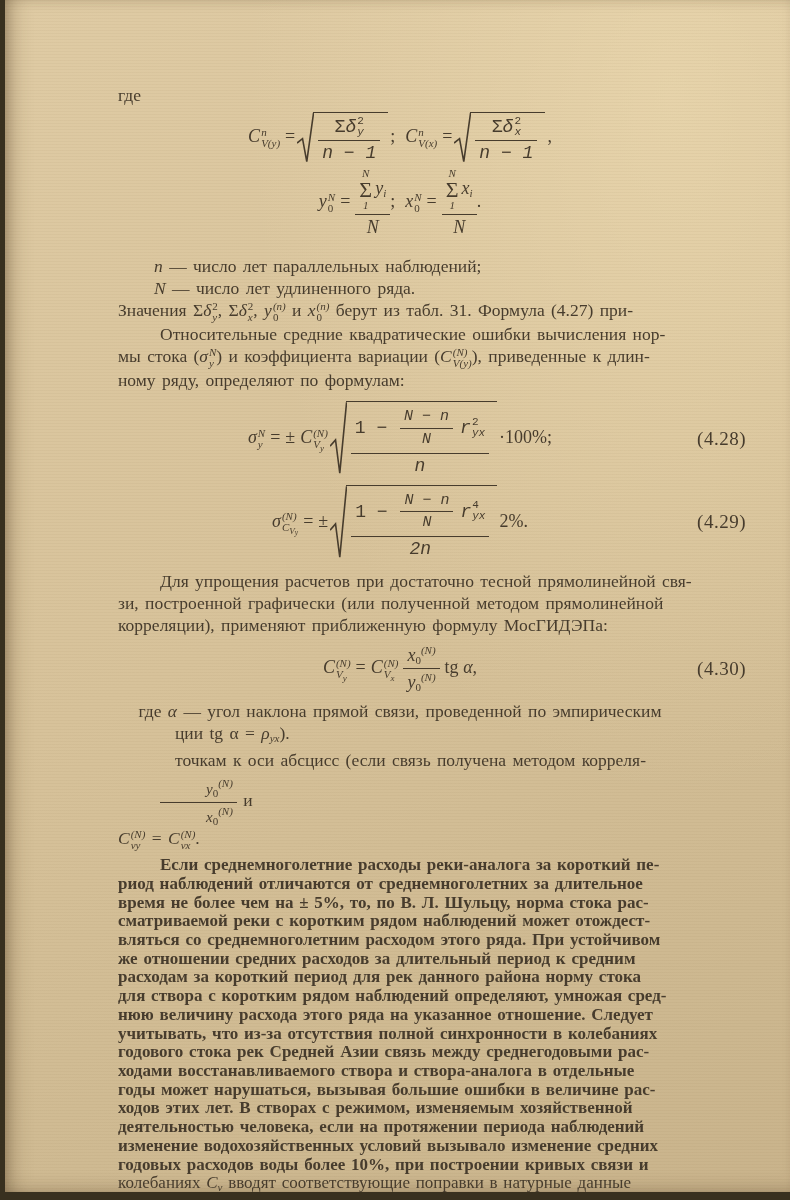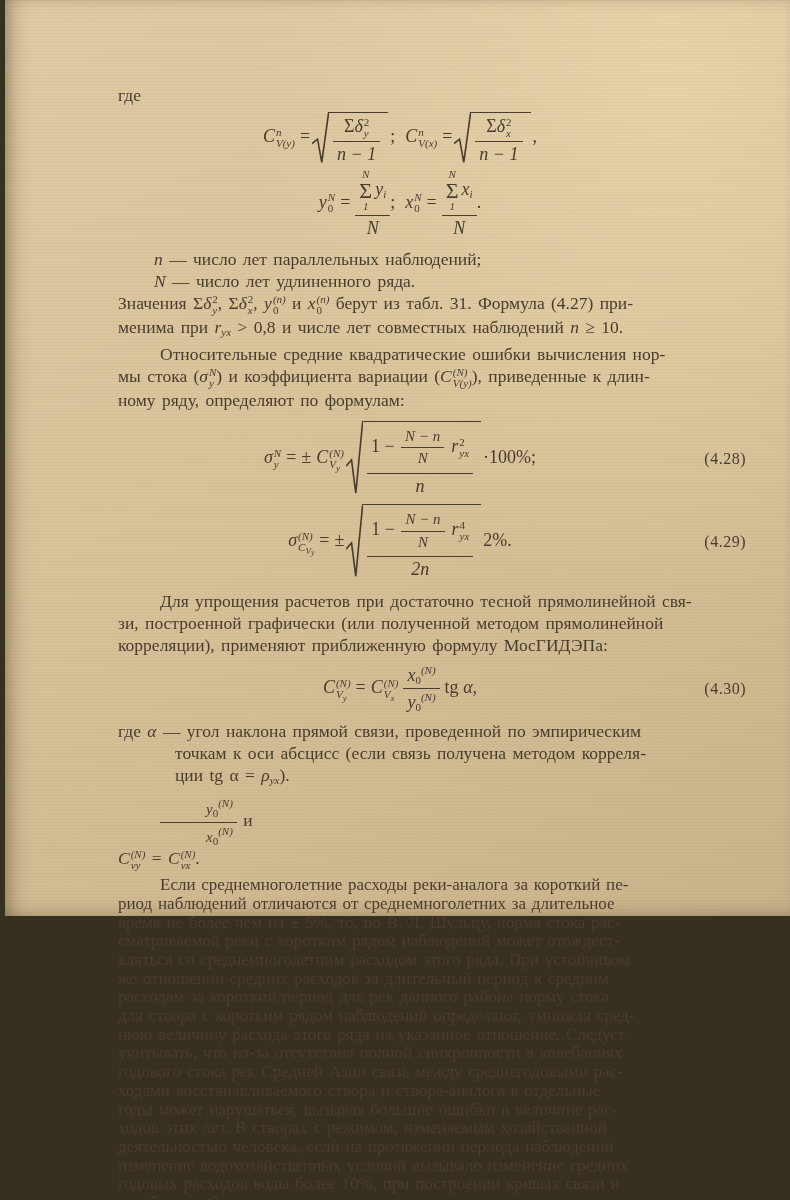--- a/index.html
+++ b/index.html
@@ -2,53 +2,53 @@
 <html lang="ru"><head>
 <meta charset="utf-8">
 <style>
   html,body{margin:0;padding:0;}
   body{
     width:790px;height:1200px;position:relative;overflow:hidden;
     background:#38301f;
     font-family:"Liberation Serif","DejaVu Serif",serif;
   }
   .page{
-    position:absolute;left:5px;top:0;width:785px;height:916px;
+    position:absolute;left:5px;top:0;width:785px;height:1192px;
     background:
       repeating-linear-gradient(0deg, rgba(125,100,60,.05) 0 1px, rgba(0,0,0,0) 1px 3px),
       radial-gradient(ellipse at 85% 8%, rgba(240,222,180,.55) 0%, rgba(240,222,180,0) 45%),
       linear-gradient(155deg,#dfcba4 0%,#d7c29a 48%,#ccb78f 88%,#c9b38b 100%);
     color:#473c2d;
     box-shadow: inset 16px 0 24px -16px rgba(70,50,25,.6), inset 0 -12px 20px -14px rgba(70,50,25,.35), inset 0 6px 14px -10px rgba(70,50,25,.25);
   }
   .content{position:absolute;left:113px;top:0;width:564px;}
   .txt{font-size:17.5px;line-height:22px;word-spacing:2px;white-space:pre;}
   .big{font-size:17px;line-height:18.7px;word-spacing:1.5px;white-space:pre;}
   .ind{text-indent:42px;}
   .pad-def{padding-left:36px;}
   .pad-hang{padding-left:57px;}
   
   .m{font-style:italic;}
   .up{font-style:normal;}
   .eq{font-size:18px;}
   .eqcenter{text-align:center;}
   .eqrow{position:relative;text-align:center;}
-  .eqrow .tag{position:absolute;right:-64px;top:50%;transform:translateY(-50%);font-style:normal;font-size:16px;letter-spacing:.5px;}
+  .eqrow .tag{position:absolute;right:-64px;top:50%;transform:translateY(-50%);font-style:normal;font-size:19px;letter-spacing:.5px;}
   .ss{display:inline-flex;flex-direction:column;align-items:flex-start;vertical-align:middle;line-height:1;font-size:11px;margin-left:1px;}
   .ss .t,.ss .b{display:block;height:11px;}
   .sb{font-size:11px;vertical-align:-3px;}
   .sp{font-size:11px;vertical-align:7px;}
   .sb2{font-size:9px;vertical-align:-2.5px;}
   .sb3{font-size:7.5px;vertical-align:-4px;}
   .fr{display:inline-block;vertical-align:middle;text-align:center;line-height:1.15;}
   .fr .nu{display:block;padding:0 4px 2px;border-bottom:1.4px solid currentColor;}
   .fr .de{display:block;padding:2px 4px 0;}
   .fr.inner{margin:3px 2px;vertical-align:middle;}
   .fr.small{font-size:15px;}
-  .sqrt{display:inline-flex;align-items:stretch;vertical-align:middle;margin:0 2px;}
+  .sqrt{display:inline-flex;align-items:stretch;vertical-align:middle;margin:0 2px;font-family:Liberation Mono, monospace;}
   .rad{width:17px;flex:none;margin-right:-1px;}
   .radicand{border-top:1.6px solid currentColor;padding:3px 8px 0 5px;align-self:flex-end;}
   .sum{display:inline-flex;flex-direction:column;align-items:center;vertical-align:middle;line-height:1;margin-right:3px;}
   .sum .lim{font-size:11px;height:12px;font-style:italic;}
   .sum .sig{font-size:22px;line-height:20px;font-style:normal;}
   .gap{display:inline-block;width:10px;}
   .gap-s{display:inline-block;width:5px;}
 </style>
 </head>
 <body>
@@ -92,25 +92,24 @@
               </span><span class="m">y</span><span class="sb m">i</span></span><span class="de m">N</span></span><span class="up">;</span><span class="gap"></span><span class="m">x</span><span class="ss">
             <span class="t m">N</span>
             <span class="b up">0</span>
           </span><span class="gap-s"></span><span class="up">=</span><span class="gap-s"></span><span class="fr"><span class="nu"><span class="sum">
                 <span class="lim">N</span>
                 <span class="sig">Σ</span>
                 <span class="lim up">1</span>
               </span><span class="m">x</span><span class="sb m">i</span></span><span class="de m">N</span></span><span class="up">.</span></div>
     </div>
 
-    <div class="txt pad-def" style="margin-top:10px;"><span class="m">n</span><span> — число лет параллельных наблюдений;</span></div>
+    <div class="txt pad-def" style="margin-top:18px;"><span class="m">n</span><span> — число лет параллельных наблюдений;</span></div>
     <div class="txt pad-def"><span class="m">N</span><span> — число лет удлиненного ряда.</span></div>
 
     <div class="txt"><span>Значения </span><span class="up">Σ</span><span class="m">δ</span><span class="ss"><span class="t up">2</span><span class="b m">y</span></span><span>, </span><span class="up">Σ</span><span class="m">δ</span><span class="ss"><span class="t up">2</span><span class="b m">x</span></span><span>, </span><span class="m">y</span><span class="ss"><span class="t m">(n)</span><span class="b up">0</span></span><span> и </span><span class="m">x</span><span class="ss"><span class="t m">(n)</span><span class="b up">0</span></span><span> берут из табл. 31. Формула (4.27) при-</span></div>
-    <div class="txt"><span>менима при </span><span class="m">r</span><span class="sb m">yx</span><span> &gt; 0,8 и числе лет совместных наблюдений </span><span class="m">n</span><span> ≥ 10.</span></div>
 
     <div class="txt ind"><span>Относительные средние квадратические ошибки вычисления нор-</span></div>
     <div class="txt"><span>мы стока (</span><span class="m">σ</span><span class="ss"><span class="t m">N</span><span class="b m">y</span></span><span>) и коэффициента вариации (</span><span class="m">C</span><span class="ss"><span class="t m">(N)</span><span class="b m">V(y)</span></span><span>), приведенные к длин-</span></div>
     <div class="txt"><span>ному ряду, определяют по формулам:</span></div>
 
     <div class="eq eqrow" style="margin-top:10px;">
       <span class="m">σ</span><span class="ss">
           <span class="t m">N</span>
           <span class="b m">y</span>
         </span><span class="gap-s"></span><span class="up">=</span><span class="gap-s"></span><span class="up">±</span><span class="gap-s"></span><span class="m">C</span><span class="ss">
@@ -152,28 +151,28 @@
       <span class="m">C</span><span class="ss">
           <span class="t m">(N)</span>
           <span class="b m"><span>V</span><span class="sb2 m">y</span></span>
         </span><span class="gap-s"></span><span class="up">=</span><span class="gap-s"></span><span class="m">C</span><span class="ss">
           <span class="t m">(N)</span>
           <span class="b m"><span>V</span><span class="sb2 m">x</span></span>
         </span><span class="gap-s"></span><span class="fr"><span class="nu"><span class="m">x</span><span class="sb up">0</span><span class="sp m">(N)</span></span><span class="de"><span class="m">y</span><span class="sb up">0</span><span class="sp m">(N)</span></span></span><span class="gap-s"></span><span class="up">tg </span><span class="m">α</span><span class="up">,</span>
       <span class="tag">(4.30)</span>
     </div>
 
-    <div class="txt" style="margin-top:6px;"><span>где </span><span class="m">α</span><span> — угол наклона прямой связи, проведенной по эмпирическим</span></div>
+    <div class="txt" style="margin-top:6px;text-align:center;"><span>где </span><span class="m">α</span><span> — угол наклона прямой связи, проведенной по эмпирическим</span></div>
+    <div class="txt pad-hang"><span>ции tg α = </span><span class="m">ρ</span><span class="sb m">yx</span><span>).</span></div>
     <div class="txt pad-hang"><span>точкам к оси абсцисс (если связь получена методом корреля-</span></div>
-    <div class="txt pad-hang"><span>ции tg α = </span><span class="m">ρ</span><span class="sb m">yx</span><span>).</span></div>
 
     <div class="txt ind" style="margin-top:6px;line-height:34px;"><span class="fr small"><span class="nu"><span class="m">y</span><span class="sb up">0</span><span class="sp m">(N)</span></span><span class="de"><span class="m">x</span><span class="sb up">0</span><span class="sp m">(N)</span></span></span><span> и</span></div>
     <div class="txt"><span class="m">C</span><span class="ss"><span class="t m">(N)</span><span class="b m">vy</span></span><span> = </span><span class="m">C</span><span class="ss"><span class="t m">(N)</span><span class="b m">vx</span></span><span class="up">.</span></div>
 
-    <div class="big ind" style="margin-top:5px;">Если среднемноголетние расходы реки-аналога за короткий пе-
+    <div class="big ind" style="margin-top:5px;font-weight:bold;">Если среднемноголетние расходы реки-аналога за короткий пе-
 риод наблюдений отличаются от среднемноголетних за длительное
 время не более чем на ± 5%, то, по В. Л. Шульцу, норма стока рас-
 сматриваемой реки с коротким рядом наблюдений может отождест-
 вляться со среднемноголетним расходом этого ряда. При устойчивом
 же отношении средних расходов за длительный период к средним
 расходам за короткий период для рек данного района норму стока
 для створа с коротким рядом наблюдений определяют, умножая сред-
 нюю величину расхода этого ряда на указанное отношение. Следует
 учитывать, что из-за отсутствия полной синхронности в колебаниях
 годового стока рек Средней Азии связь между среднегодовыми рас-

